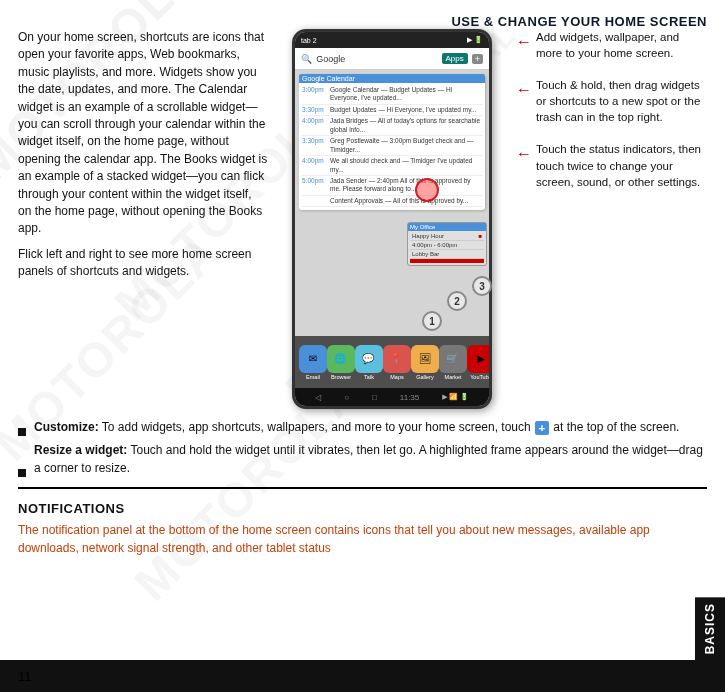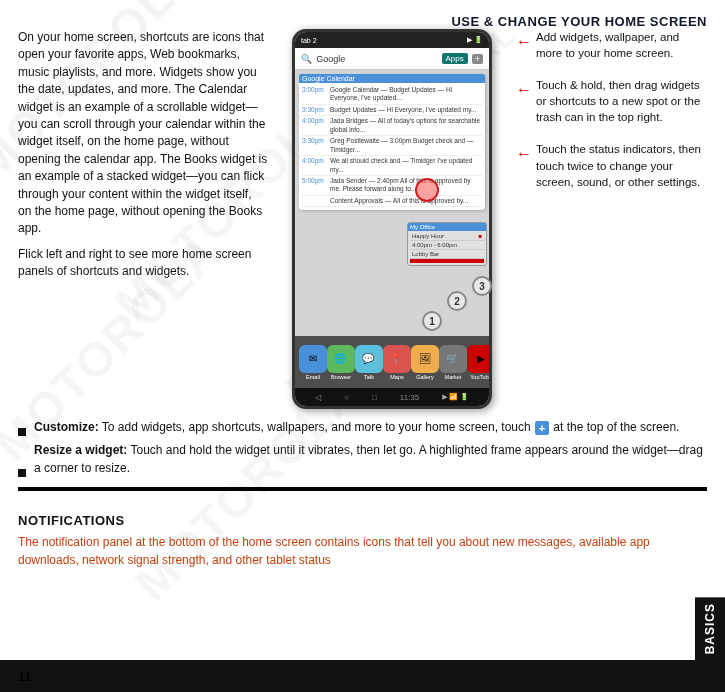--- a/index.html
+++ b/index.html
@@ -306,22 +306,22 @@
       font-weight: bold;
       text-align: center;
       line-height: 14px;
       border-radius: 2px;
       vertical-align: middle;
       margin: 0 1px;
     }
 
     
     .notifications-section {
-      border-top: 4px solid #000000;
-      padding-top: 22px;
+      border-top: 2px solid #000000;
+      padding-top: 12px;
     }
 
     .notifications-heading {
       font-size: 13px;
       font-weight: bold;
       text-transform: uppercase;
       letter-spacing: 0.5px;
       margin-bottom: 6px;
       color: #111;
     }

